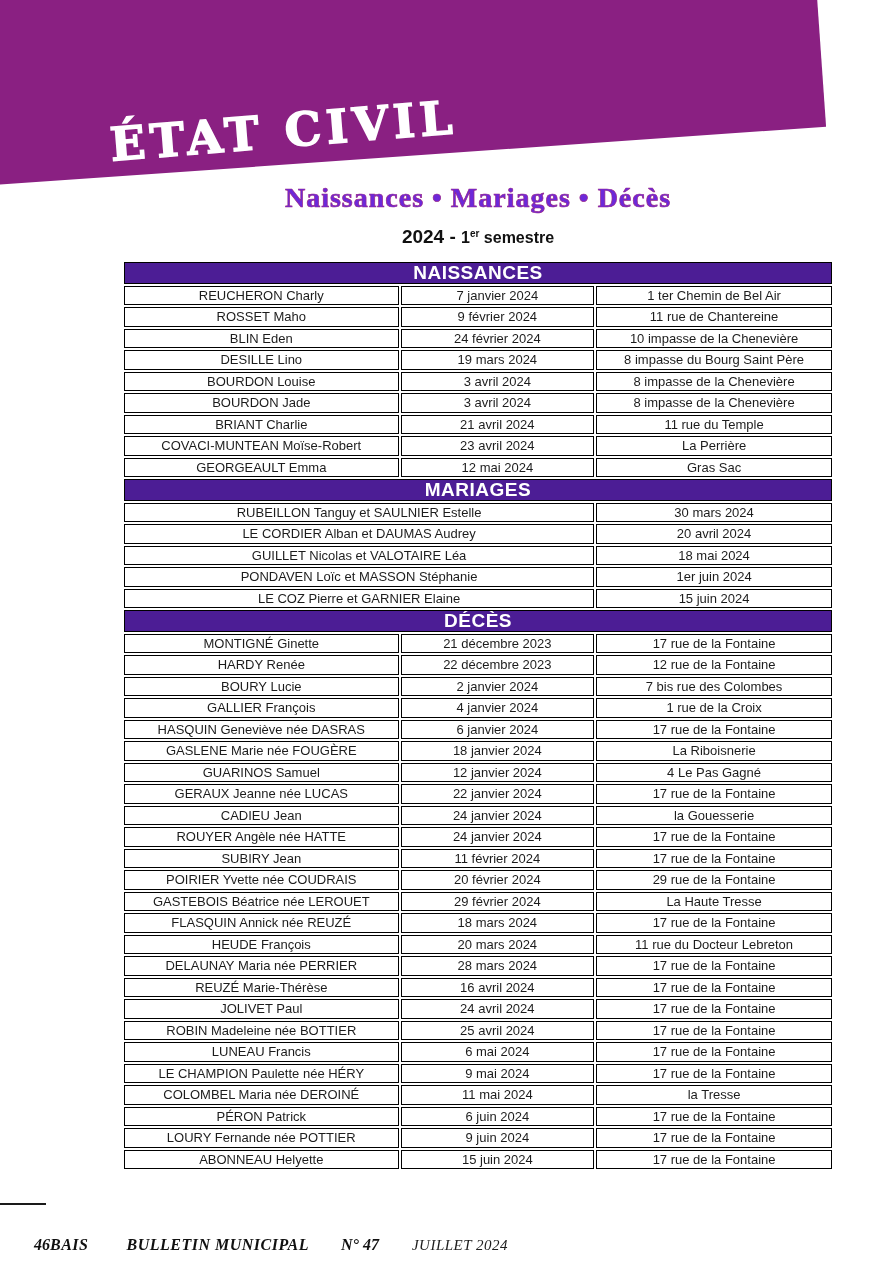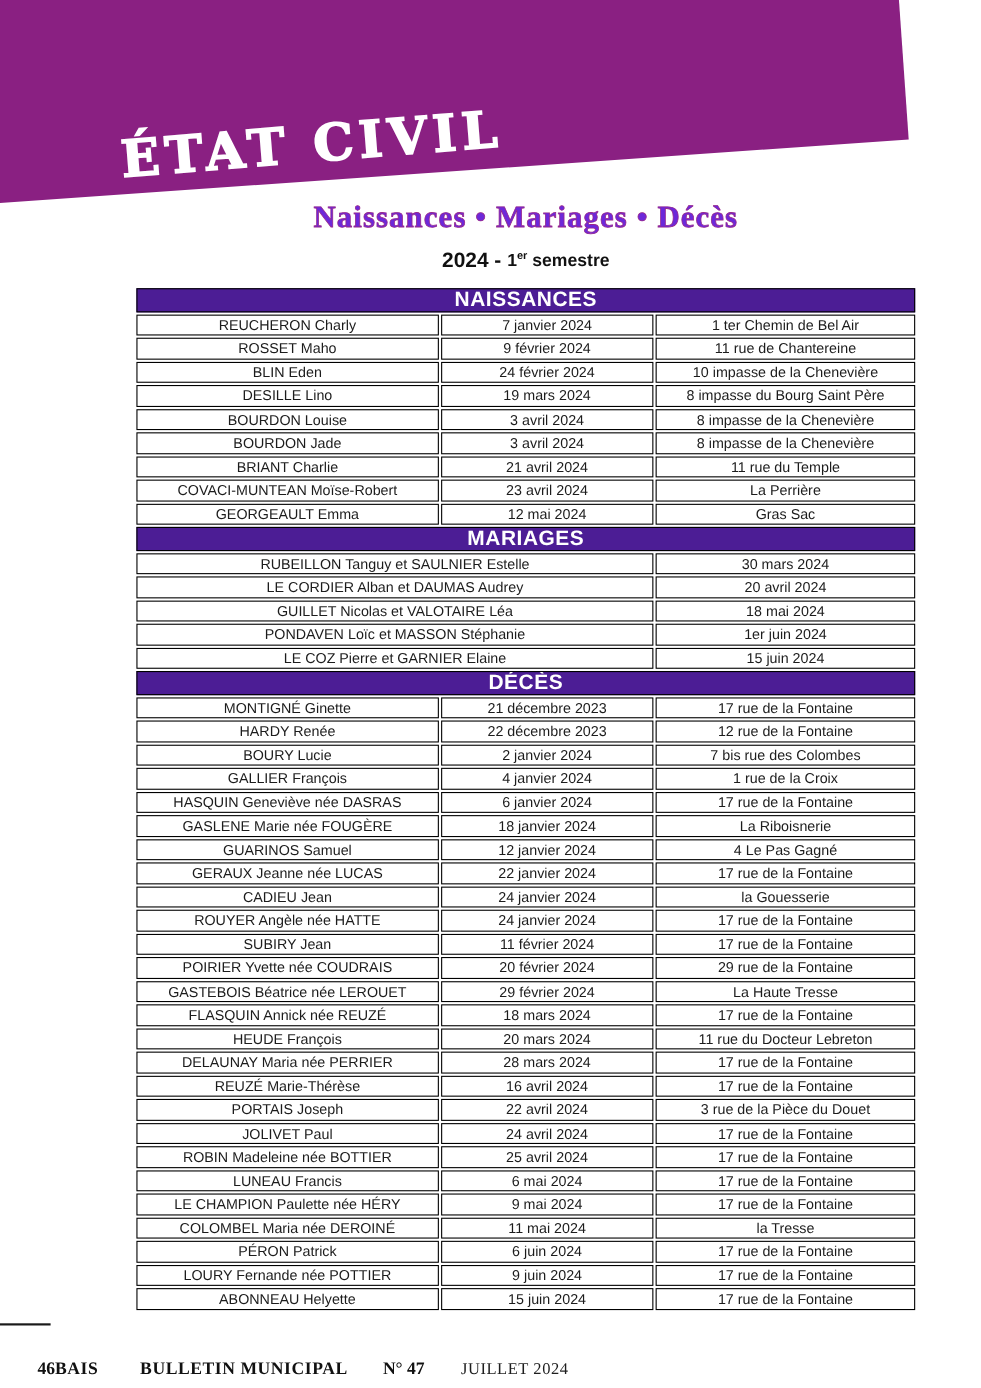--- a/index.html
+++ b/index.html
@@ -111,20 +111,21 @@
   .footer {
     position: absolute;
     left: 0;
     top: 1212px;
     width: 748px;
     display: flex;
     align-items: baseline;
     font-family: "Liberation Serif", serif;
     color: #111111;
     white-space: nowrap;
+    font-style: italic;
   }
   .footer .pg   { margin-left: 34px; font-weight: bold; font-size: 16px; }
   .footer .town { font-weight: bold; font-size: 16px; letter-spacing: 0.5px; }
   .footer .pub  { margin-left: 38px; font-weight: bold; font-size: 16px; letter-spacing: 0.5px; }
   .footer .iss  { margin-left: 32px; font-weight: bold; font-size: 16px; margin-top: 24px; }
   .footer .dt   { margin-left: 33px; font-weight: normal; font-size: 15px; letter-spacing: 0.5px; color: #1e1e1e; }
 </style>
 </head>
 <body>
 
@@ -299,25 +300,20 @@
             <td>DELAUNAY Maria née PERRIER</td>
             <td>28 mars 2024</td>
             <td>17 rue de la Fontaine</td>
           </tr>
           <tr>
             <td>REUZÉ Marie-Thérèse</td>
             <td>16 avril 2024</td>
             <td>17 rue de la Fontaine</td>
           </tr>
           <tr>
-            <td>PORTAIS Joseph</td>
-            <td>22 avril 2024</td>
-            <td>3 rue de la Pièce du Douet</td>
-          </tr>
-          <tr>
             <td>JOLIVET Paul</td>
             <td>24 avril 2024</td>
             <td>17 rue de la Fontaine</td>
           </tr>
           <tr>
             <td>ROBIN Madeleine née BOTTIER</td>
             <td>25 avril 2024</td>
             <td>17 rue de la Fontaine</td>
           </tr>
           <tr>

